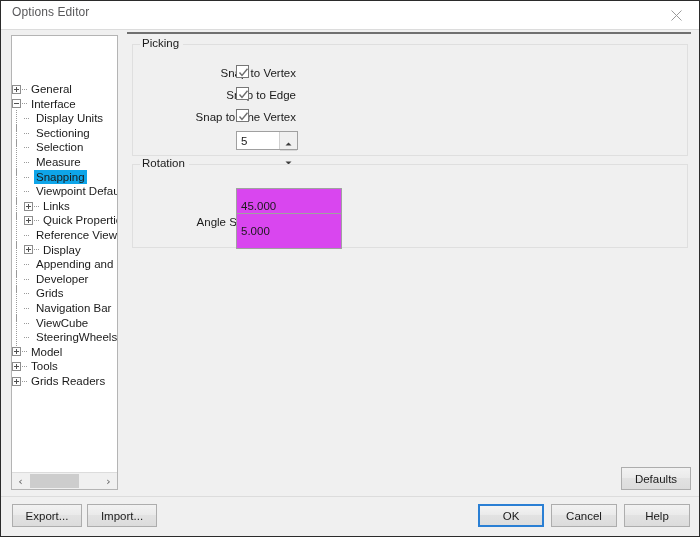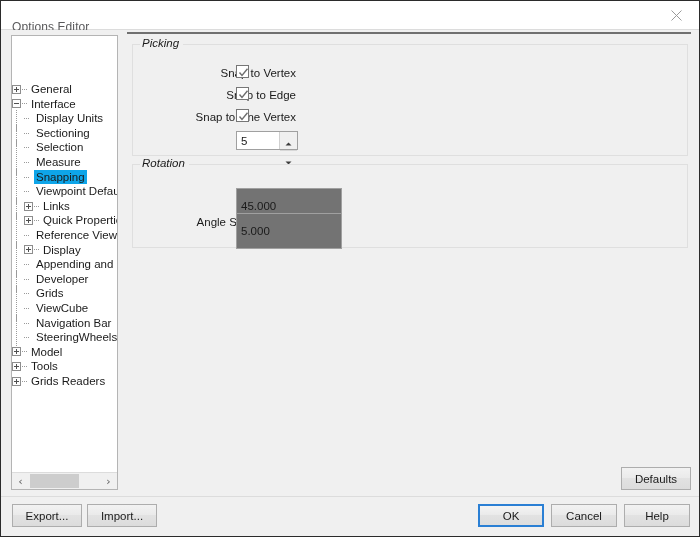--- a/index.html
+++ b/index.html
@@ -28,21 +28,21 @@
     left: 0; top: 0;
     width: 698px;
     height: 29px;
     background: #ffffff;
     border-bottom: 1px solid #dcdcdc;
     box-sizing: border-box;
   }
   #title-text {
     position: absolute;
     left: 11px;
-    top: 19px;
+    top: 4px;
     font-size: 12px;
     color: #59595b;
     letter-spacing: .1px;
     white-space: nowrap;
   }
   #close-btn {
     position: absolute;
     right: 0;
     top: 0;
     width: 45px;
@@ -214,21 +214,20 @@
     box-sizing: border-box;
   }
   .gb-title {
     position: absolute;
     top: -8px;
     left: 7px;
     background: #f0f0f0;
     padding: 0 4px 0 2px;
     font-size: 11.5px;
     color: #1a1a1a;
-    font-style: italic;
   }
 
   #gb-picking { left: 5px; top: 10px; width: 556px; height: 112px; }
   #gb-rotation { left: 5px; top: 130px; width: 556px; height: 84px; }
 
   .field-label {
     position: absolute;
     font-size: 11.5px;
     color: #1a1a1a;
     text-align: right;
@@ -242,21 +241,21 @@
     box-sizing: border-box;
     border: 1px solid #767676;
     background: #ffffff;
   }
   .checkbox svg { position:absolute; left:1px; top:1px; display:block; }
 
   .textinput {
     position: absolute;
     box-sizing: border-box;
     border: 1px solid #a0a0a0;
-    background: #737373;
+    background: #d946ef;
     font-size: 11.5px;
     color: #1a1a1a;
     padding: 0 0 0 4px;
     display: flex;
     align-items: center;
     height: 36px;
   }
 
   .spinner-wrap {
     position: absolute;
@@ -423,26 +422,26 @@
             <span class="tree-label">Developer</span>
           </div>
           <div class="tree-row">
             <span class="indent1"></span>
             <span class="leaf-hook"></span>
             <span class="tree-label">Grids</span>
           </div>
           <div class="tree-row">
             <span class="indent1"></span>
             <span class="leaf-hook"></span>
+            <span class="tree-label">Navigation Bar</span>
+          </div>
+          <div class="tree-row">
+            <span class="indent1"></span>
+            <span class="leaf-hook"></span>
             <span class="tree-label">ViewCube</span>
-          </div>
-          <div class="tree-row">
-            <span class="indent1"></span>
-            <span class="leaf-hook"></span>
-            <span class="tree-label">Navigation Bar</span>
           </div>
           <div class="tree-row">
             <span class="indent1"></span>
             <span class="leaf-hook"></span>
             <span class="tree-label">SteeringWheels</span>
           </div>
           <div class="tree-row">
             <span class="expander plus"></span>
             <span class="dots"></span>
             <span class="tree-label">Model</span>

